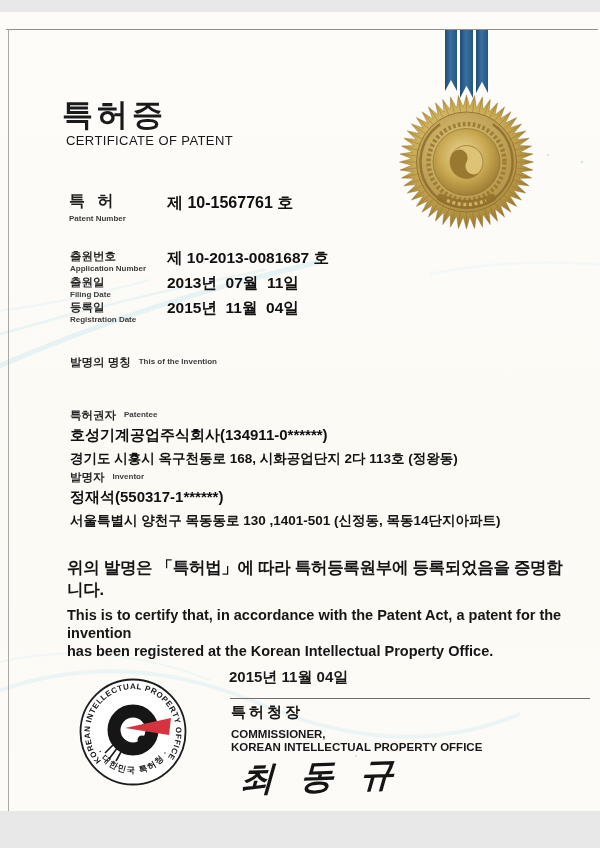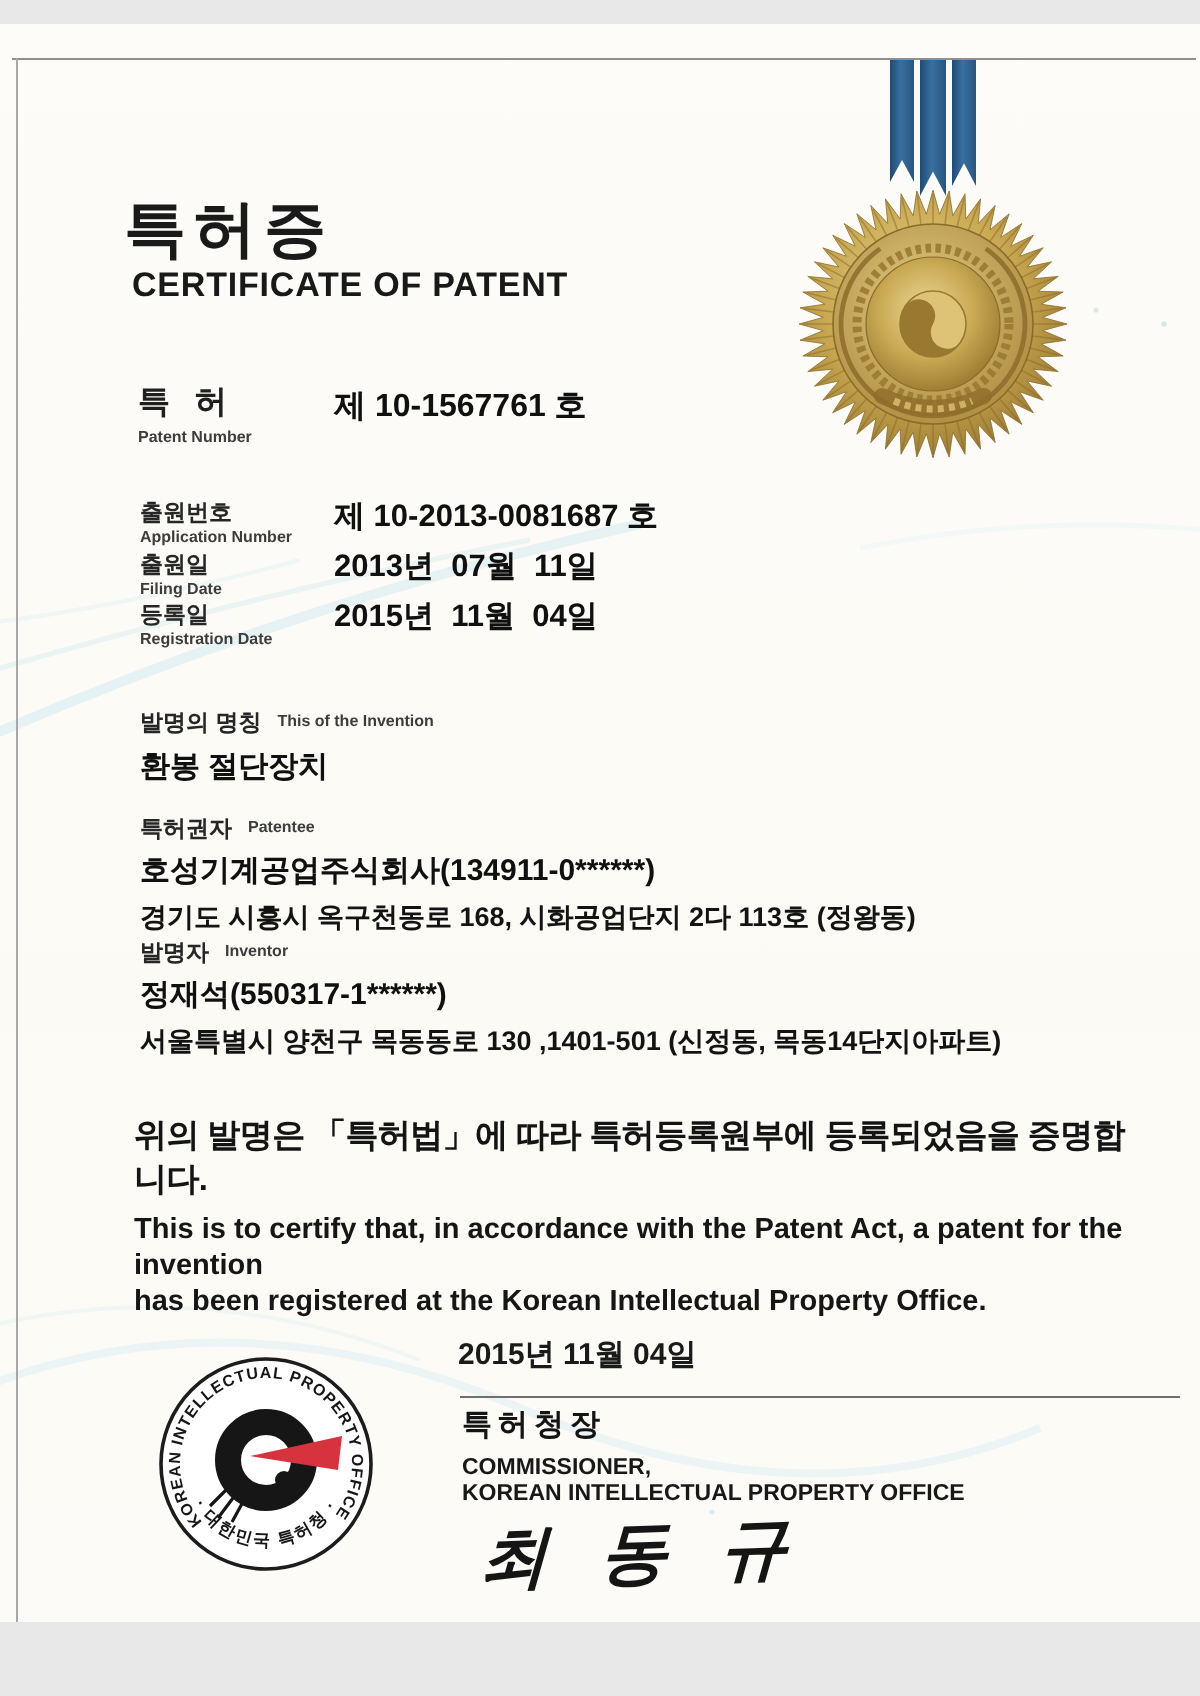--- a/index.html
+++ b/index.html
@@ -20,21 +20,21 @@
   .band{ position:absolute; top:0;
     background:linear-gradient(90deg,#1e4b76 0%,#39709f 45%,#27567f 100%);
     clip-path:polygon(0 0,100% 0,100% 100%,50% 82%,0 100%);
   }
   .b1{ left:0; width:12px; height:61px; }
   .b2{ left:15px; width:13px; height:68px; }
   .b3{ left:31px; width:12px; height:63px; }
 
   
   .title-ko{ left:62px; top:82px; font-size:31px; font-weight:700; letter-spacing:4px; color:#1a1a1a; }
-  .title-en{ left:66px; top:121px; font-size:17px; font-weight:700; letter-spacing:.4px; color:#191919; }
+  .title-en{ left:66px; top:121px; font-size:13px; font-weight:400; letter-spacing:.4px; color:#191919; }
 
   .lbl-ko{ font-size:11.5px; font-weight:700; color:#262626; }
   .lbl-ko-lg{ font-size:16px; font-weight:700; letter-spacing:4px; color:#1f1f1f; }
   .lbl-en{ font-size:8px; font-weight:700; color:#3c3c3c;text-align:right; }
   .val{ font-size:15.5px; font-weight:700; color:#101010; white-space:pre; }
   .val-sm{ font-size:13.5px; font-weight:700; color:#131313; }
   .inline-en{ display:inline-block; font-size:8px; font-weight:700; color:#3c3c3c; margin-left:8px; vertical-align:2px; }
 
   .stmt-ko{ left:67px; top:545px; width:510px; font-size:16.5px; font-weight:700; color:#141414; letter-spacing:-.3px; }
   .stmt-en{ left:67px; top:594px; width:510px; font-size:14.5px; font-weight:700; color:#161616; line-height:18px; }
@@ -130,21 +130,20 @@
   <div class="abs" style="left:70px; top:288px;">
     <div class="lbl-ko">등록일</div>
     <div class="lbl-en">Registration Date</div>
   </div>
   <div class="abs val" style="left:167px; top:286px;">2015년  11월  04일</div>
 
   <div class="abs" style="left:70px; top:340px;">
     <div>
       <span class="lbl-ko">발명의 명칭</span><span class="inline-en">This of the Invention</span>
     </div>
-    <div class="val" style="font-size:15px; margin-top:4px;">환봉 절단장치</div>
   </div>
 
   <div class="abs" style="left:70px; top:393px;">
     <div>
       <span class="lbl-ko">특허권자</span><span class="inline-en">Patentee</span>
     </div>
     <div class="val" style="font-size:15px; margin-top:3px;">호성기계공업주식회사(134911-0******)</div>
     <div class="val-sm" style="margin-top:5px;">경기도 시흥시 옥구천동로 168, 시화공업단지 2다 113호 (정왕동)</div>
   </div>
 

